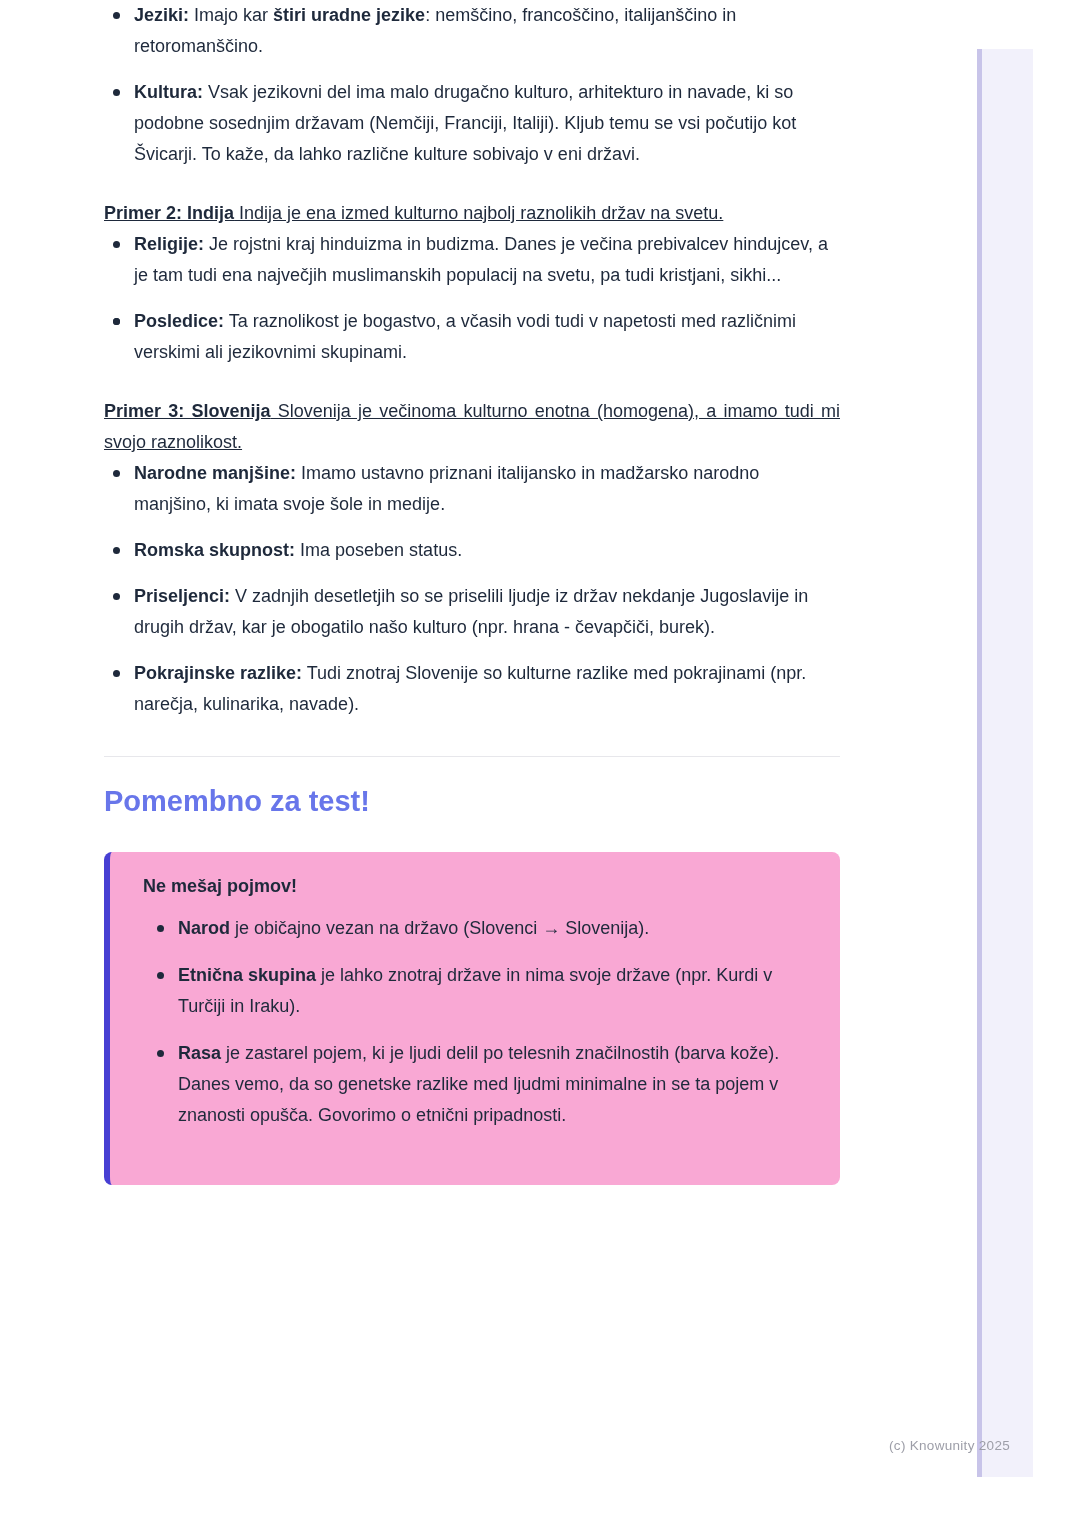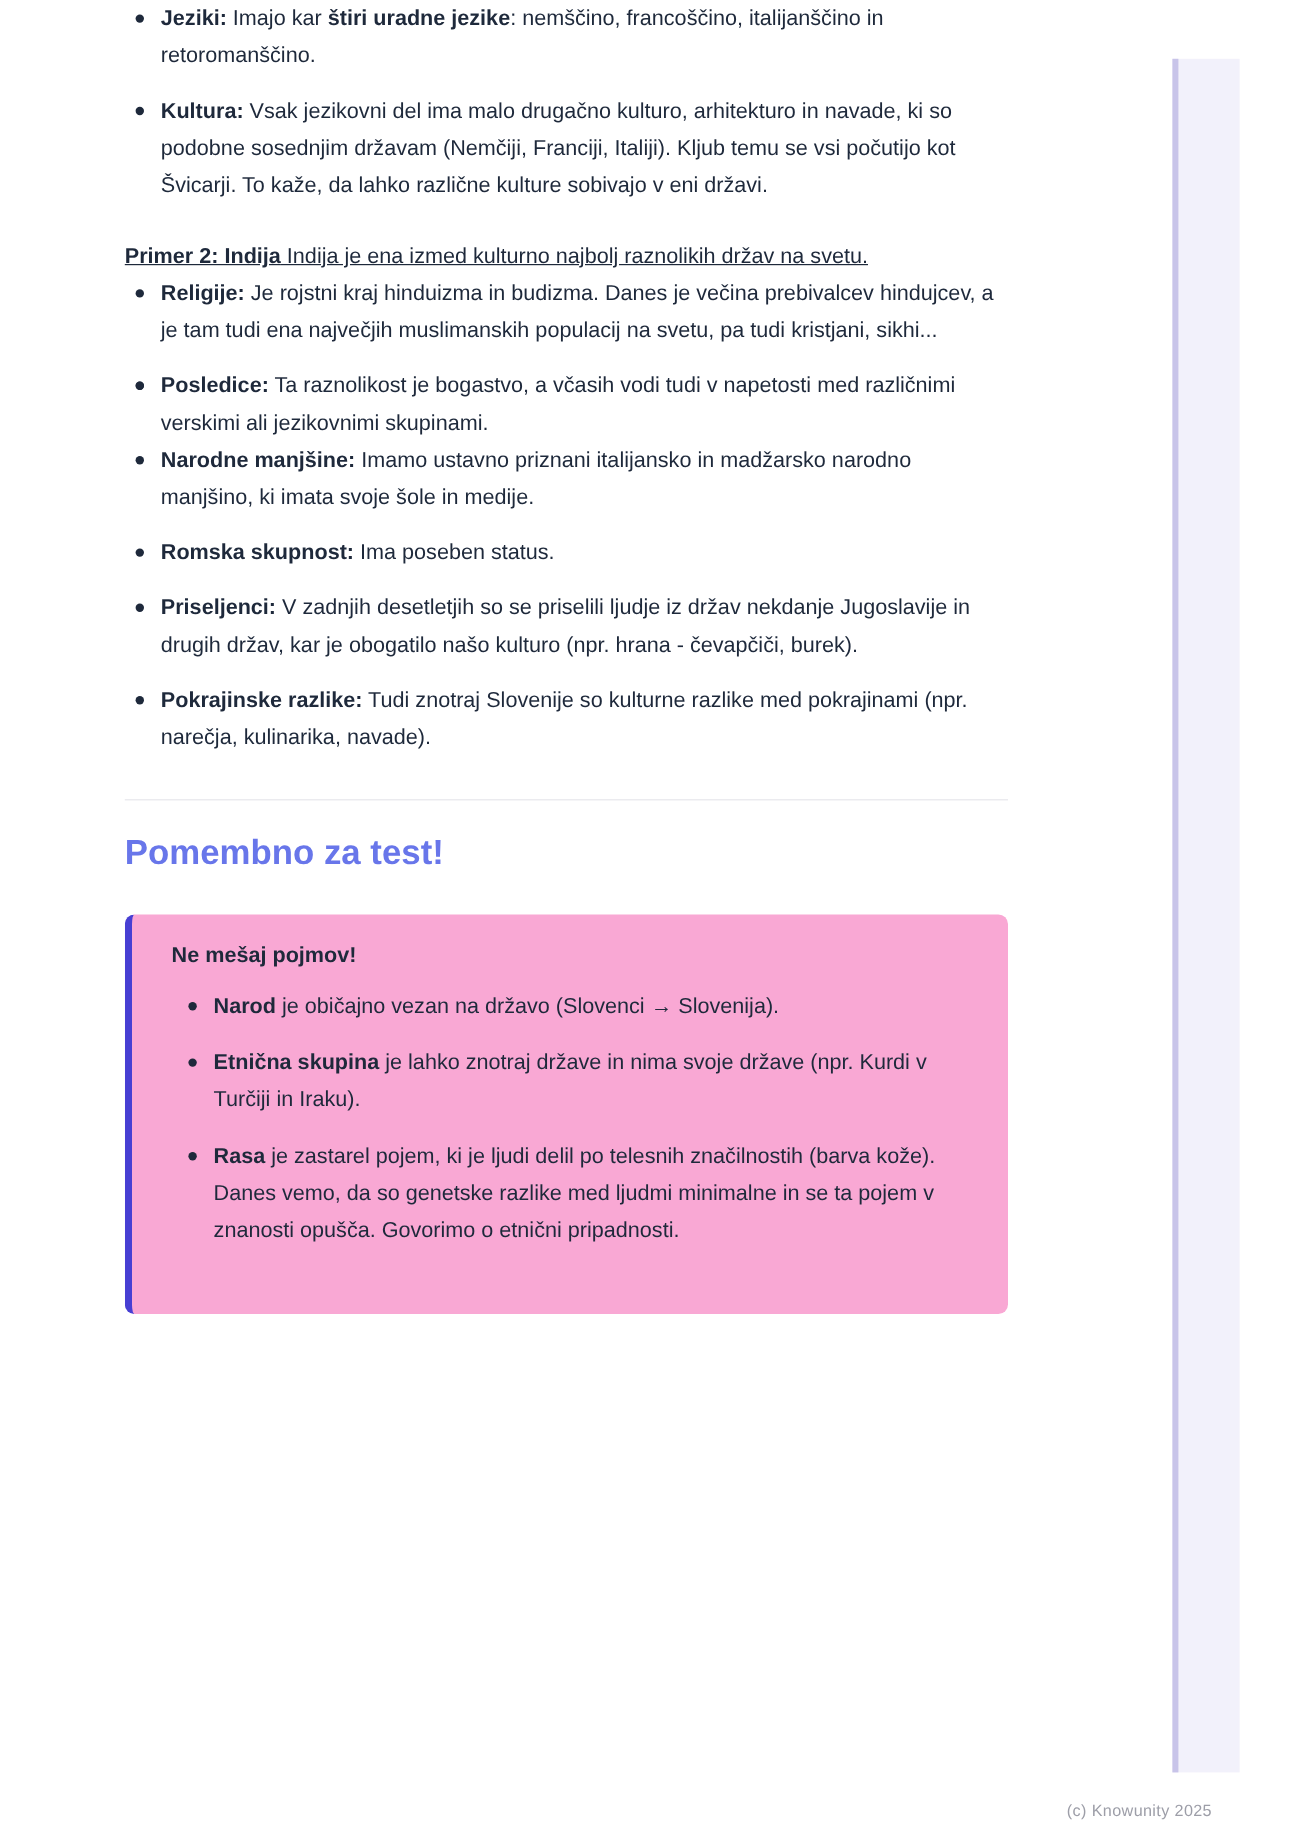--- a/index.html
+++ b/index.html
@@ -96,21 +96,21 @@
     top: 49px;
     width: 56px;
     height: 1428px;
     background: #f2f1fb;
     border-left: 5px solid #c8c4e9;
     box-sizing: border-box;
     z-index: 1;
   }
   .watermark {
     position: absolute;
-    top: 1500px;
+    top: 1437px;
     right: 70px;
     font-size: 13.5px;
     line-height: 18px;
     color: #9d9ea8;
     z-index: 2;
     letter-spacing: 0.3px;
   }
 </style>
 </head>
 <body>
@@ -138,20 +138,21 @@
       </li>
       <li>
         <span class="dot"></span>
       </li>
       <li>
         <span class="dot"></span>
         <span><strong>Posledice:</strong> Ta raznolikost je bogastvo, a včasih vodi tudi v napetosti med različnimi verskimi ali jezikovnimi skupinami.</span>
       </li>
     </ul>
 
+    <p class="para justified"><strong>Primer 3: Slovenija</strong> Slovenija je večinoma kulturno enotna (homogena), a imamo tudi mi svojo raznolikost.</p>
 
     <ul class="blist ul-3">
       <li>
         <span class="dot"></span>
         <span><strong>Narodne manjšine:</strong> Imamo ustavno priznani italijansko in madžarsko narodno manjšino, ki imata svoje šole in medije.</span>
       </li>
       <li>
         <span class="dot"></span>
         <span><strong>Romska skupnost:</strong> Ima poseben status.</span>
       </li>

